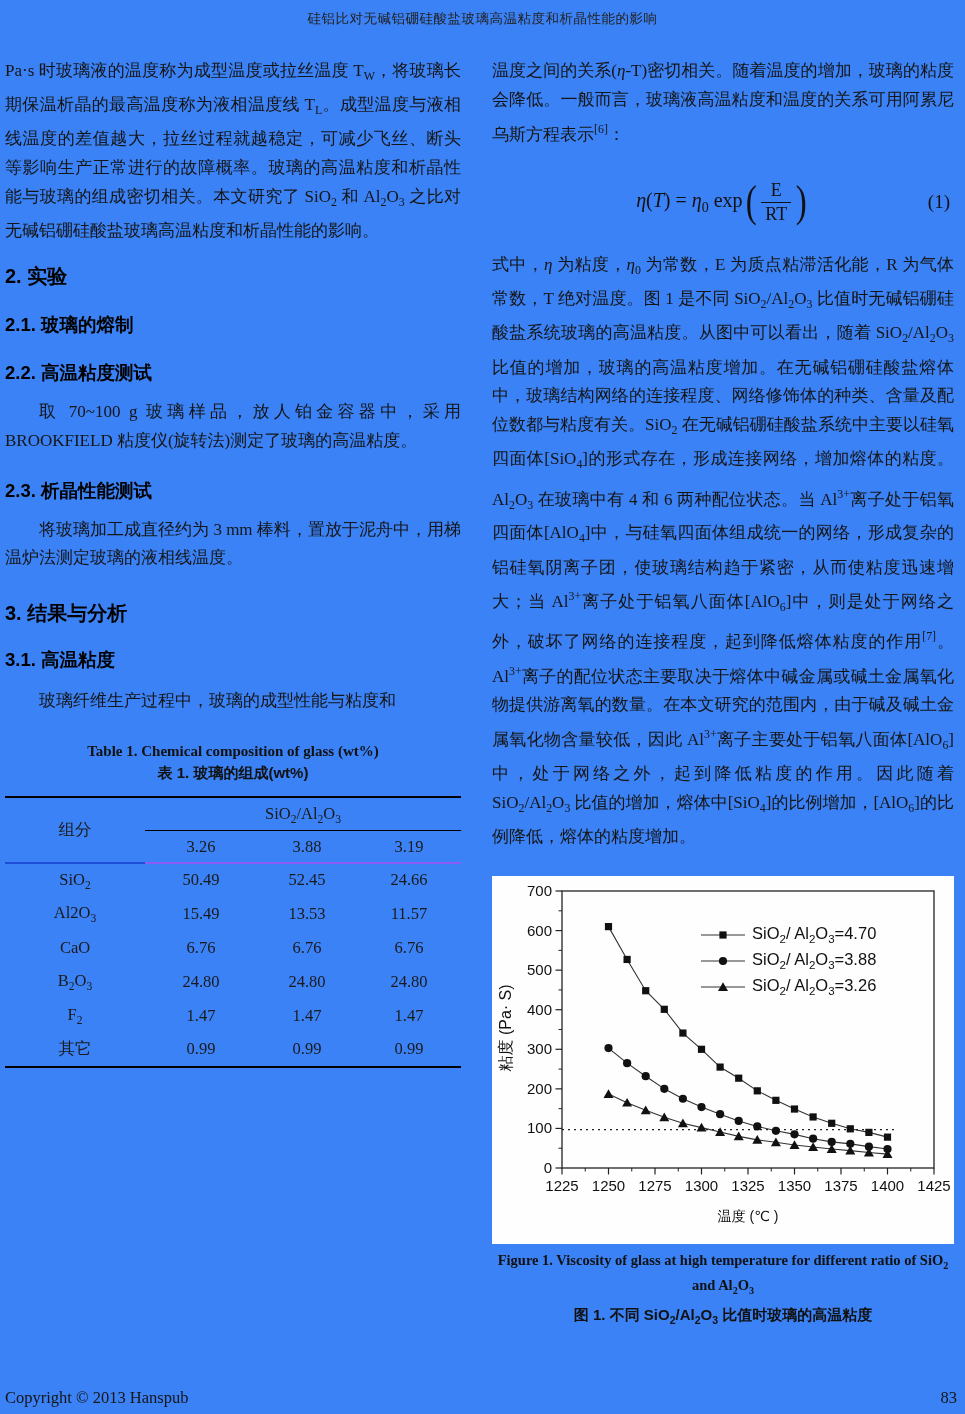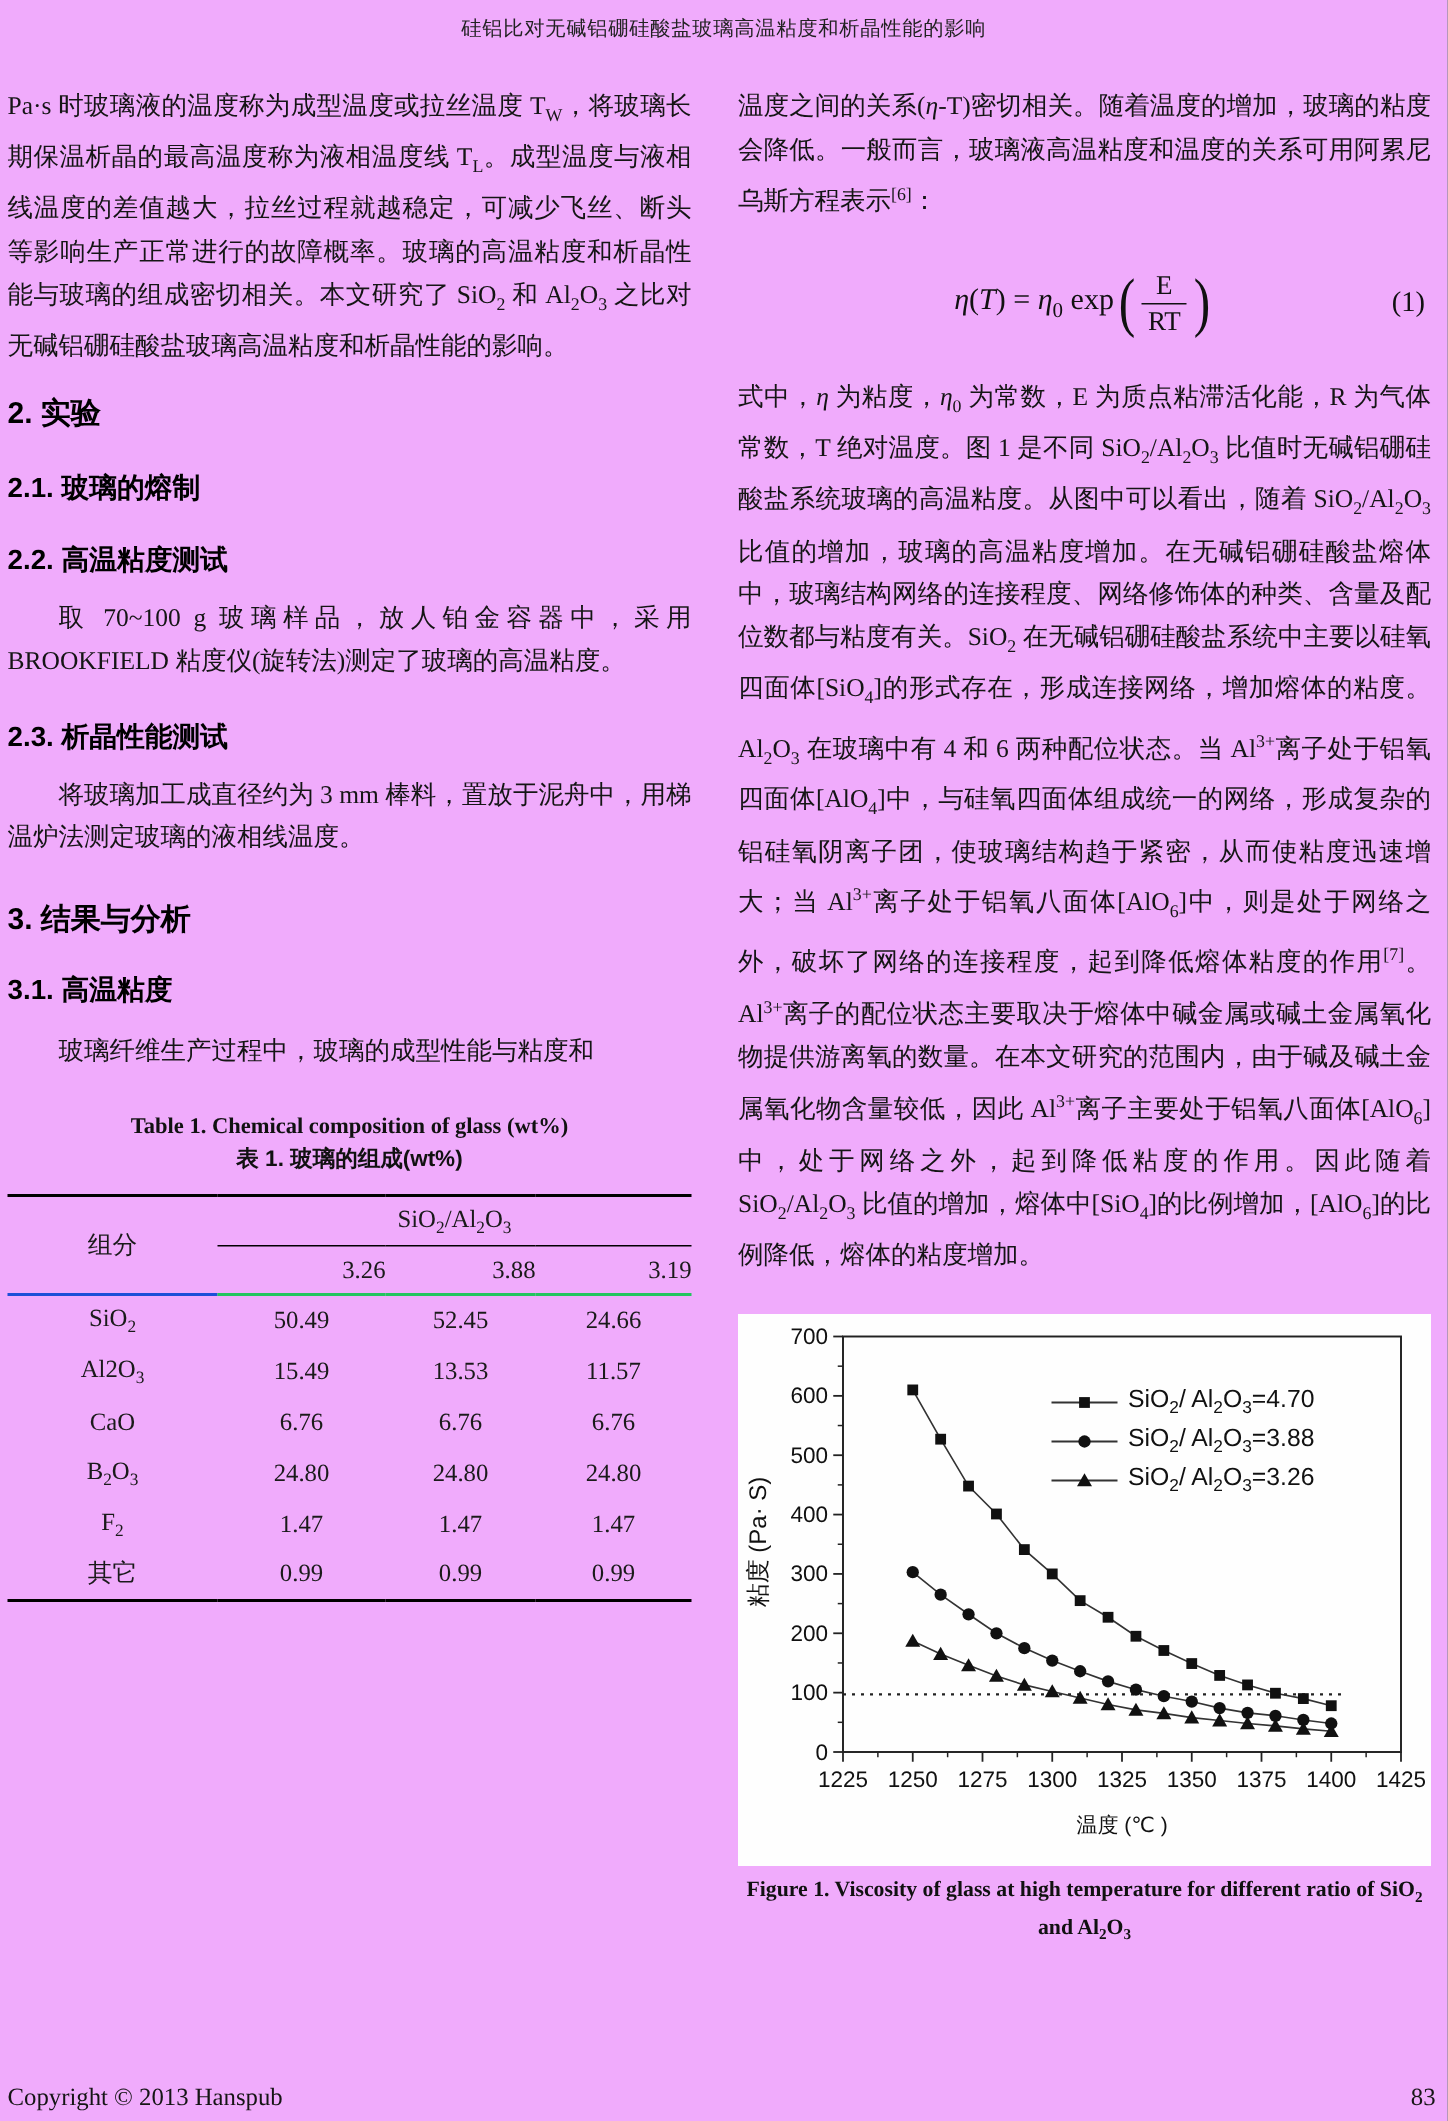--- a/index.html
+++ b/index.html
@@ -1,19 +1,19 @@
 <!DOCTYPE html>
 <html><head>
 <meta charset="utf-8">
 <style>
   * { margin:0; padding:0; box-sizing:border-box; }
   html,body { background:#888; }
   .page {
     position:relative; width:965px; height:1414px; margin:0 auto;
-    background:#f0abfc; color:#111;
+    background:#3b82f6; color:#111;
     font-family:"Liberation Serif","DejaVu Serif",serif;
     overflow:hidden;
   }
   .doc-title {
     position:absolute; top:10px; left:0; width:100%;
     text-align:center; font-size:13.5px; letter-spacing:.5px; color:#222;
   }
   .col { position:absolute; top:57px; }
   .col-left  { left:5px;  width:456px; }
   .col-right { left:492px; width:462px; }
@@ -48,21 +48,21 @@
   .tbl-caption .en { font-size:15px; line-height:22px; }
   .tbl-caption .zh { font-family:"Liberation Sans","DejaVu Sans",sans-serif; font-size:15px; line-height:22px; }
   table.comp {
     margin-top:12px; border-collapse:collapse; width:456px;
     font-size:16.5px; color:#1a1a1a;
     border-top:2px solid #000; border-bottom:2px solid #000;
   }
   table.comp th, table.comp td { font-weight:normal; text-align:center; vertical-align:middle; }
   th.c-comp { width:140px; border-bottom:2px solid #1d4ed8; }
   th.c-span { height:34px; border-bottom:1px solid #000; }
-  tr.subrow th { height:32px; border-bottom:2px solid #22c55e;text-align:right; }
+  tr.subrow th { height:32px; border-bottom:2px solid #8b5cf6; }
   th.c-sub1 { width:112px; } th.c-sub2 { width:100px; } th.c-sub3 { width:104px; }
   table.comp tbody td { height:34px; }
 
   
   .figure {
     position:relative; margin-top:24px; width:462px; height:368px;
     background:#fefefe;
   }
   .fig-ylabel {
     position:absolute; left:14px; top:152px;
@@ -314,20 +314,21 @@
               <line x1="1" y1="7" x2="45" y2="7" stroke="#333" stroke-width="1.2"></line>
               <path d="M 23 2.2 L 18 10.9 L 28 10.9 Z" fill="#111"></path>
             </svg>
             <span class="legend-label">SiO<sub>2</sub>/ Al<sub>2</sub>O<sub>3</sub>=3.26</span>
           </div>
         </div>
     </div>
 
     <div class="fig-caption">
       <div class="en">Figure 1. Viscosity of glass at high temperature for different ratio of SiO<sub>2</sub> and Al<sub>2</sub>O<sub>3</sub></div>
+      <div class="zh">图 1. 不同 SiO<sub>2</sub>/Al<sub>2</sub>O<sub>3</sub> 比值时玻璃的高温粘度</div>
     </div>
   </div>
 
   <div class="footer">
     <span class="fl">Copyright © 2013 Hanspub</span>
     <span class="fr">83</span>
   </div>
 
 </div>
 

